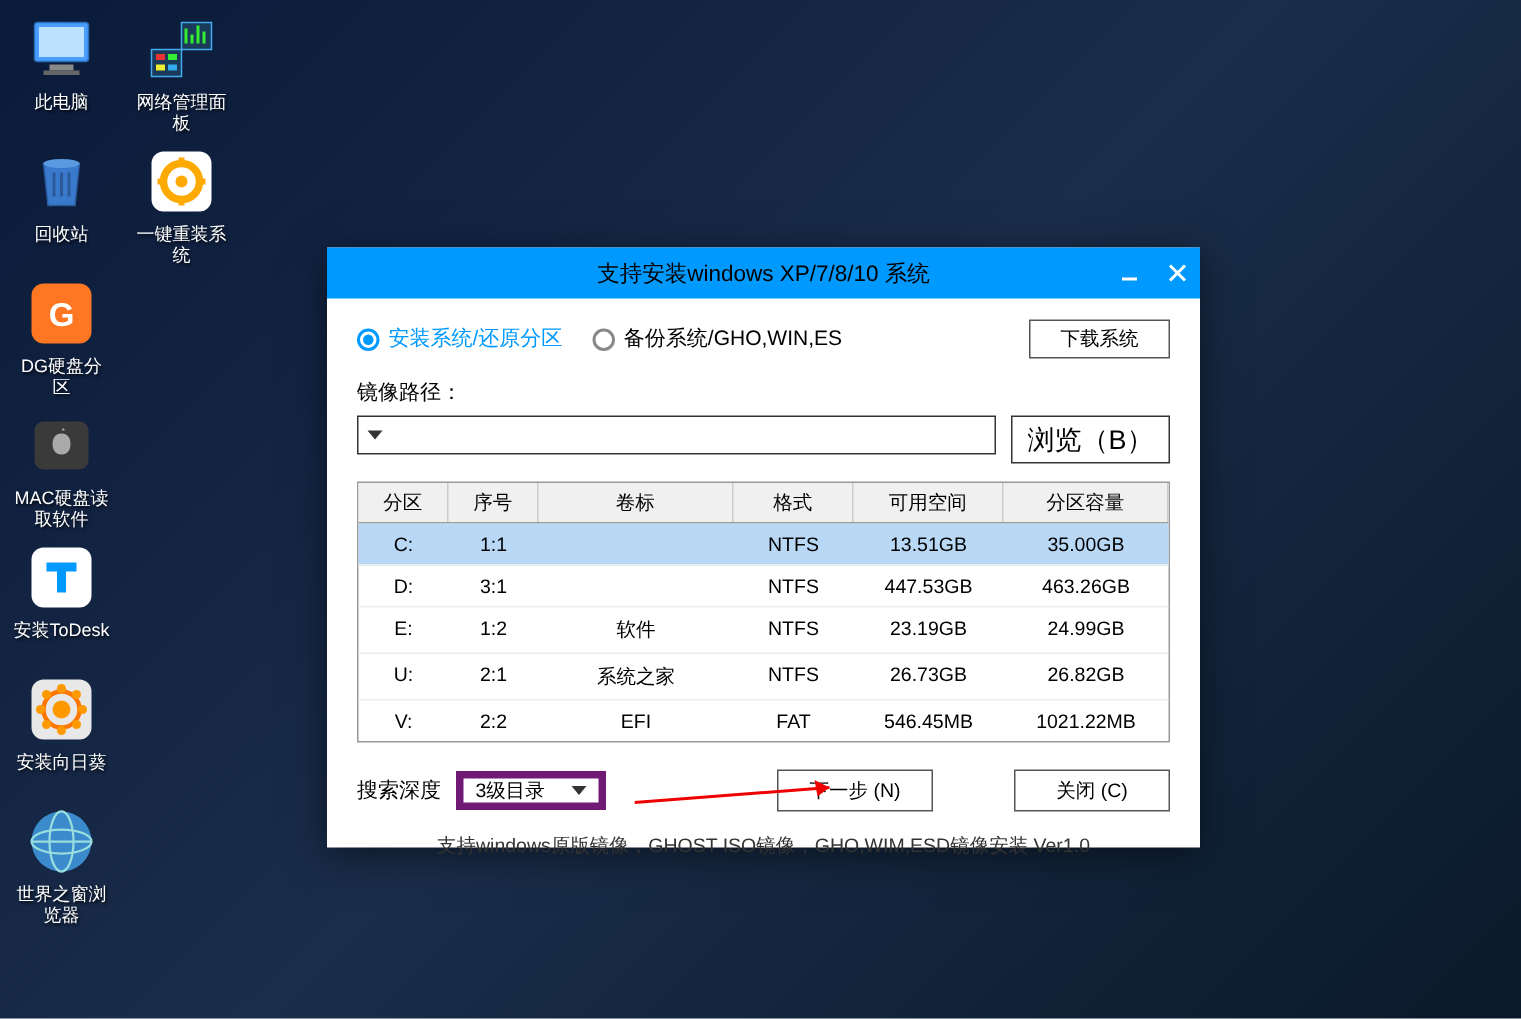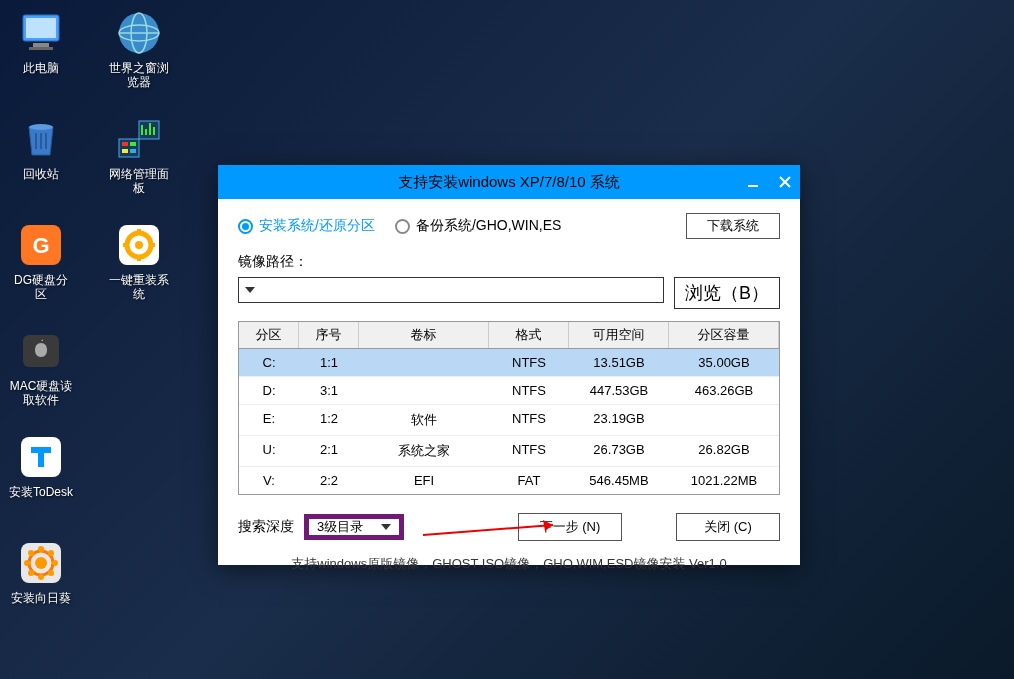--- a/index.html
+++ b/index.html
@@ -12,21 +12,21 @@
       overflow: hidden;
     }
     .desktop-icons {
       position: absolute;
       top: 5px;
       left: 5px;
       display: flex;
       flex-direction: column;
       flex-wrap: wrap;
       height: 670px;
-      gap: 26px;
+      gap: 8px;
     }
     .desktop-icon {
       width: 72px;
       height: 80px;
       display: flex;
       flex-direction: column;
       align-items: center;
       justify-content: flex-start;
       cursor: pointer;
       padding: 4px;
@@ -430,20 +430,21 @@
         <div class="cell col-format">NTFS</div>
         <div class="cell col-free">447.53GB</div>
         <div class="cell col-size">463.26GB</div>
       </div>
       <div class="table-row">
         <div class="cell col-partition">E:</div>
         <div class="cell col-seq">1:2</div>
         <div class="cell col-label">软件</div>
         <div class="cell col-format">NTFS</div>
         <div class="cell col-free">23.19GB</div>
+        <div class="cell col-size">24.99GB</div>
       </div>
       <div class="table-row">
         <div class="cell col-partition">U:</div>
         <div class="cell col-seq">2:1</div>
         <div class="cell col-label">系统之家</div>
         <div class="cell col-format">NTFS</div>
         <div class="cell col-free">26.73GB</div>
         <div class="cell col-size">26.82GB</div>
       </div>
       <div class="table-row" style="border-bottom:none">

